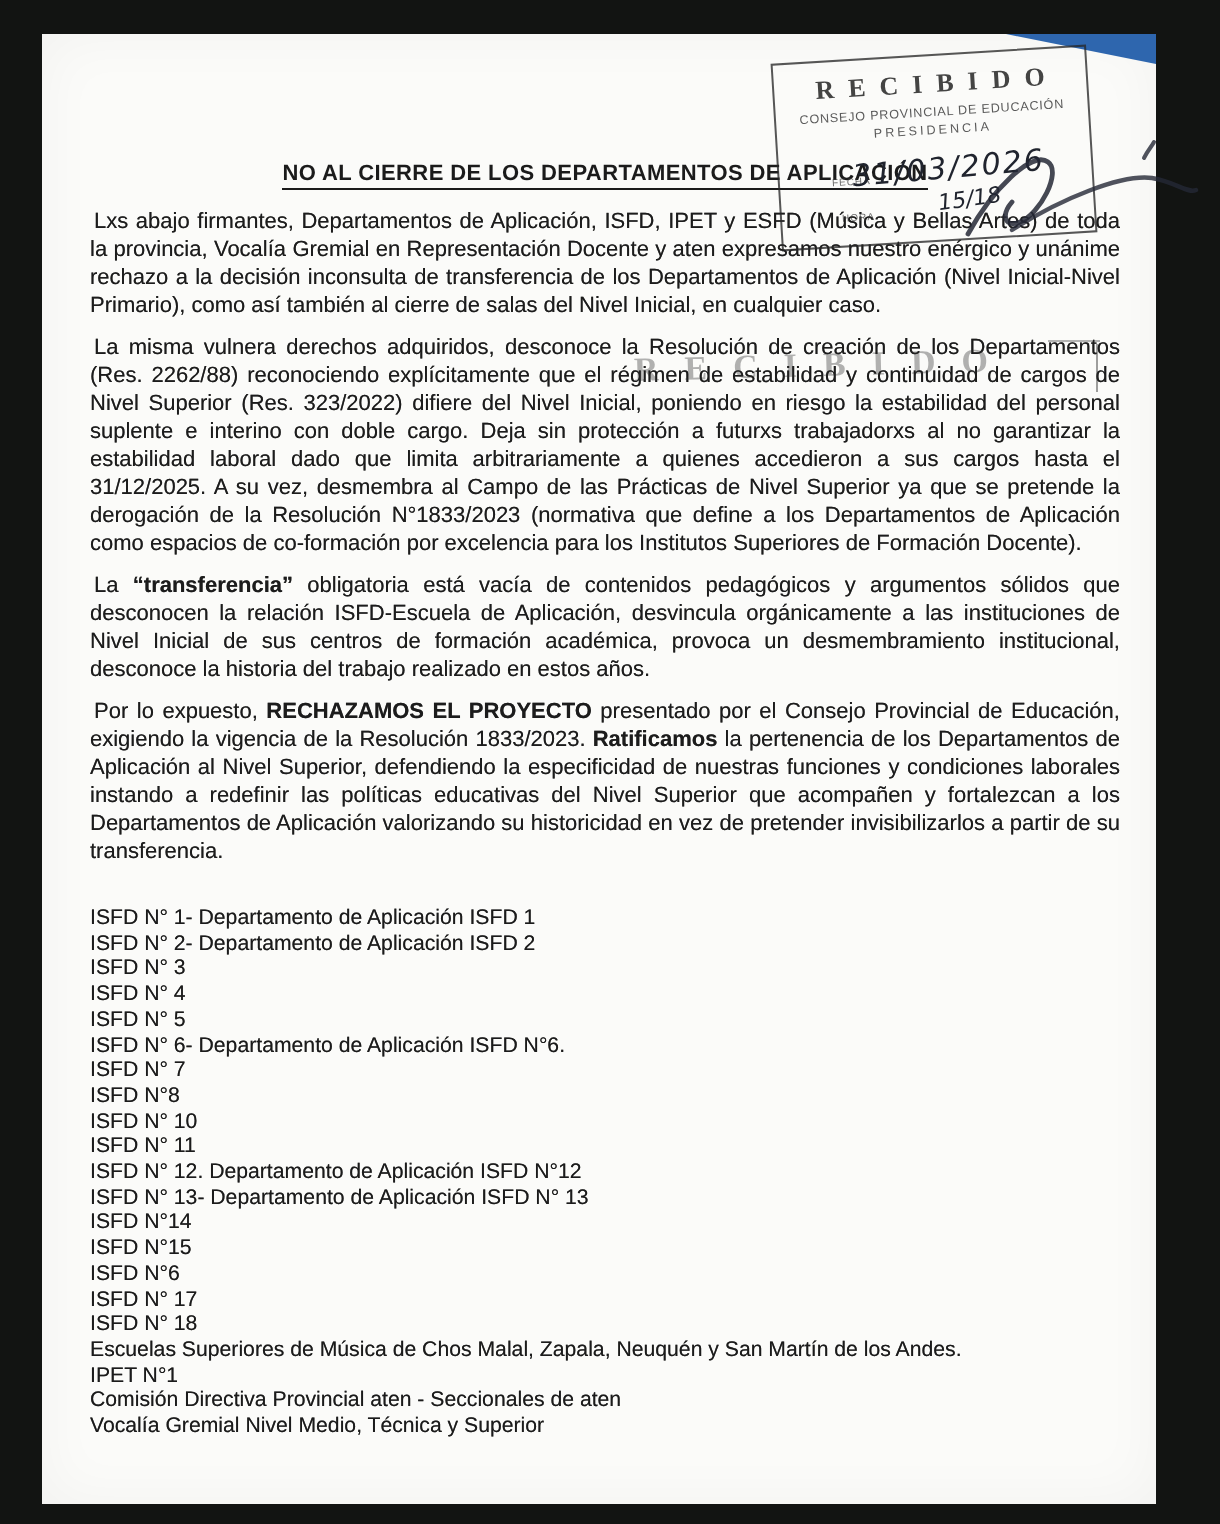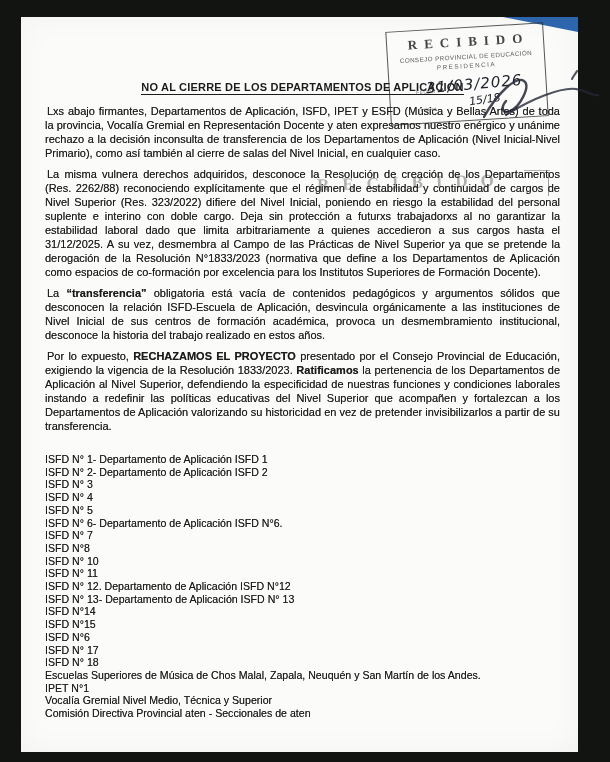--- a/index.html
+++ b/index.html
@@ -95,19 +95,19 @@
           <div>ISFD N° 11</div>
           <div>ISFD N° 12. Departamento de Aplicación ISFD N°12</div>
           <div>ISFD N° 13- Departamento de Aplicación ISFD N° 13</div>
           <div>ISFD N°14</div>
           <div>ISFD N°15</div>
           <div>ISFD N°6</div>
           <div>ISFD N° 17</div>
           <div>ISFD N° 18</div>
           <div>Escuelas Superiores de Música de Chos Malal, Zapala, Neuquén y San Martín de los Andes.</div>
           <div>IPET N°1</div>
+          <div>Comisión Directiva Provincial aten - Seccionales de aten</div>
           <div>Vocalía Gremial Nivel Medio, Técnica y Superior</div>
-          <div>Comisión Directiva Provincial aten - Seccionales de aten</div>
         </div>
     </div>
 
   </div>
 </div>
 
 </body></html>

